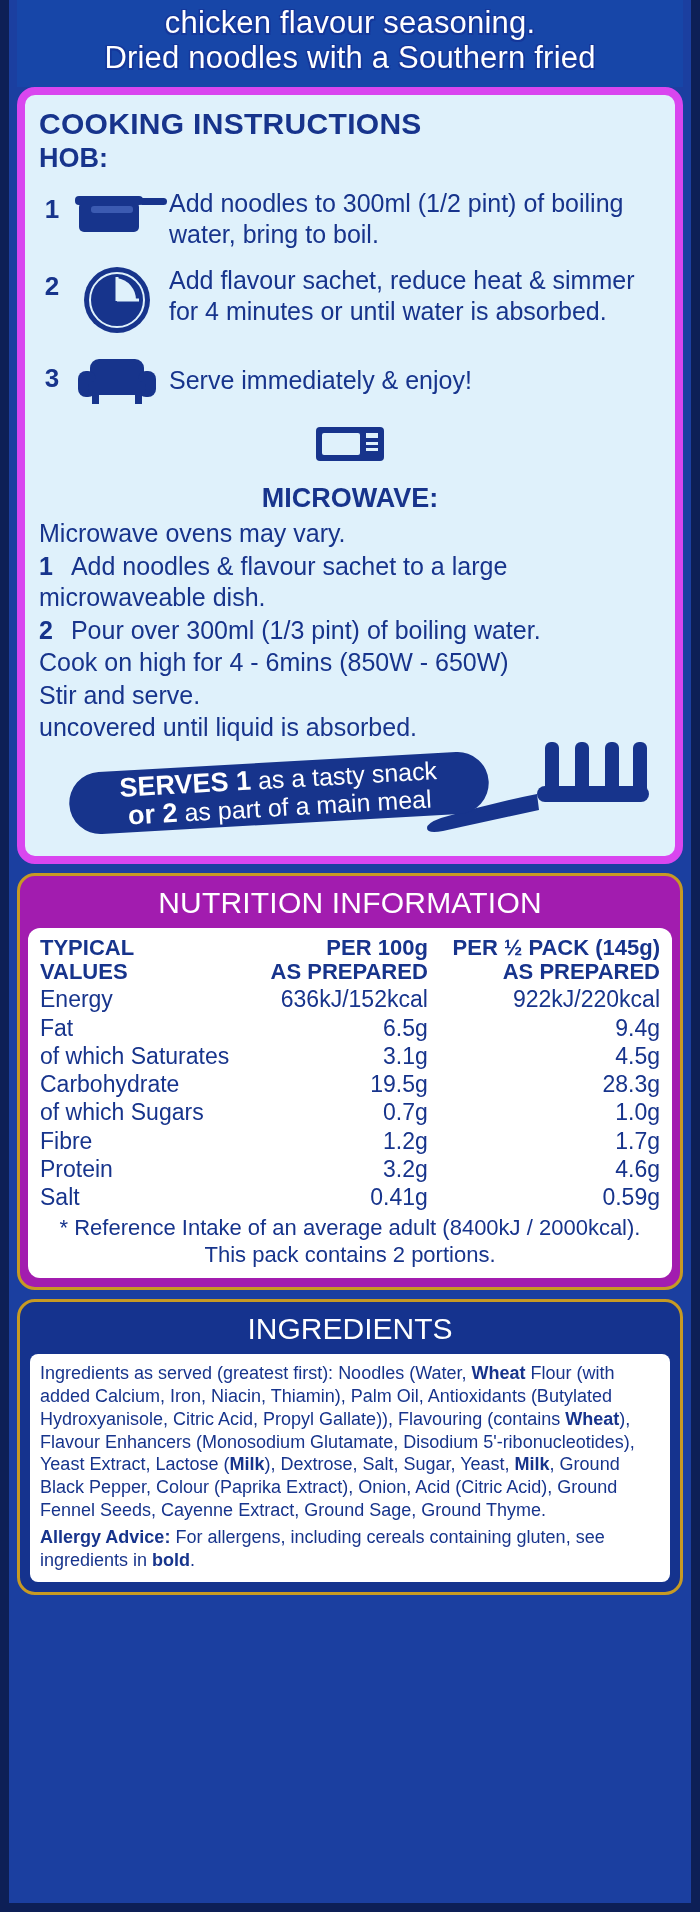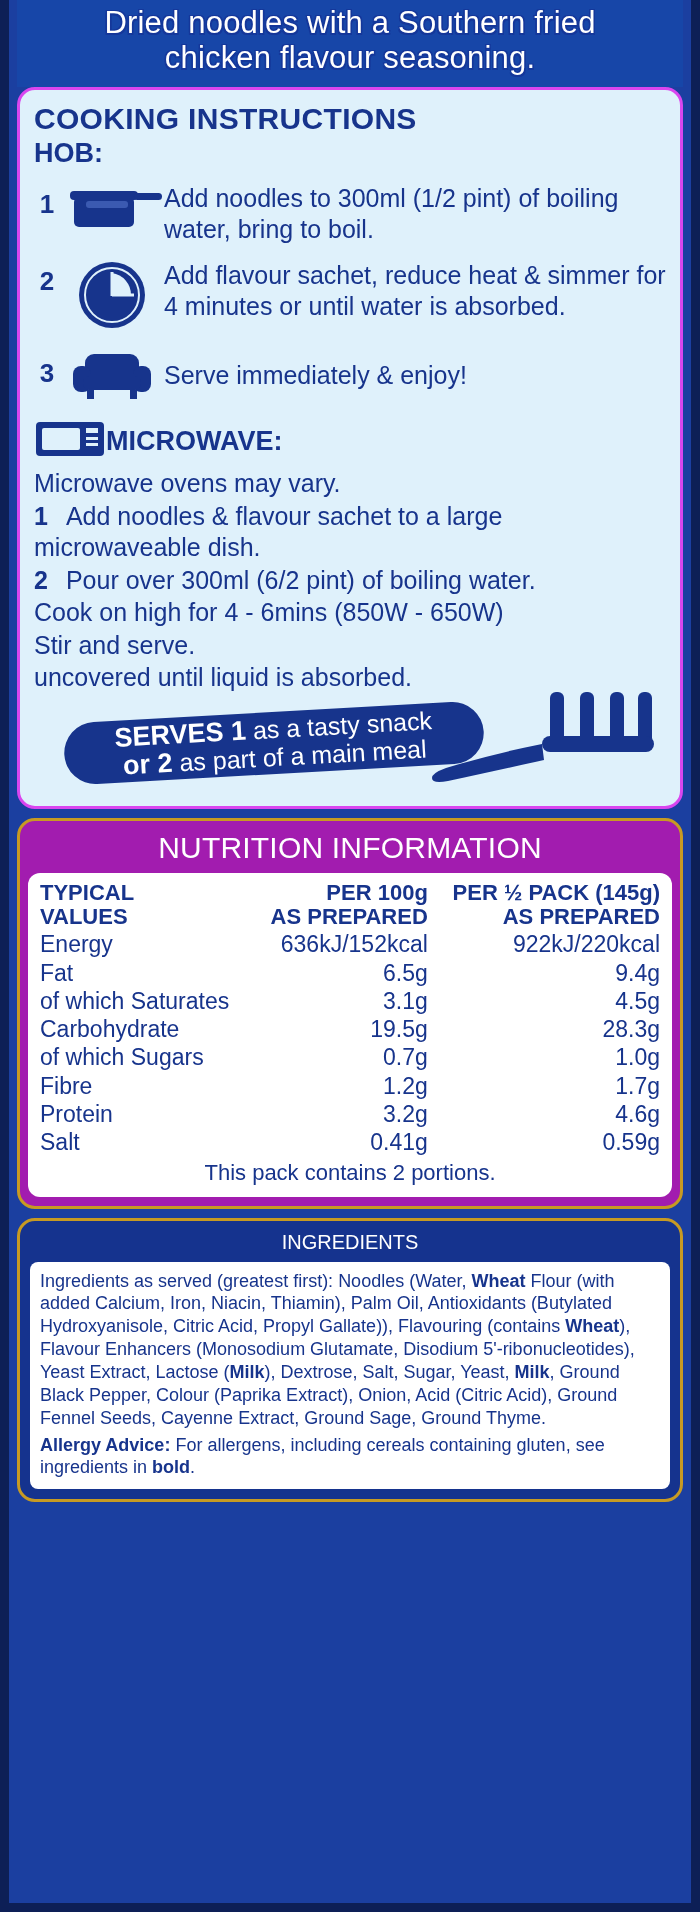--- a/index.html
+++ b/index.html
@@ -40,21 +40,21 @@
   }
 
   
   .panel{
     border-radius:18px;
     overflow:hidden;
     margin-bottom:9px;
   }
   .panel.cooking{
     background:#dff1fb;
-    border:3px solid #d946ef;
+    border:8px solid #d946ef;
     padding:10px 14px 14px 14px;
   }
 
   h2.section{
     color:#17348c;
     font-size:30px;
     font-weight:700;
     margin:2px 0 0 0;
     letter-spacing:.3px;
   }
@@ -95,21 +95,23 @@
     font-size:25px;
     line-height:1.22;
     padding-top:8px;
   }
   .step.s3 .txt{padding-top:16px;}
 
   
   .mwhead{
     display:flex;
     align-items:center;
+    gap:14px;
     margin:14px 0 4px 0;
+    flex-direction:column;
   }
   .mwhead h3{margin:0;}
   .mwtext{
     color:#17348c;
     font-size:25px;
     line-height:1.26;
   }
   .mwtext p{margin:0 0 1px 0;}
   .mwtext .n{font-weight:700;margin-right:18px;}
 
@@ -196,42 +198,42 @@
   
   .panel.ingredients{
     background:#15338e;
     border:3px solid #c79a23;
     padding:8px 10px 10px 10px;
     margin-bottom:0;
   }
   .ing-title{
     text-align:center;
     color:#ffffff;
-    font-size:20px;
+    font-size:30px;
     padding:2px 0 8px 0;
   }
   .ing-body{
     background:#ffffff;
     border-radius:8px;
     padding:8px 10px 10px 10px;
     color:#17348c;
     font-size:18px;
     line-height:1.27;
   }
   .ing-body b{font-weight:700;}
   .allergy{margin-top:4px;}
 </style>
 </head>
 <body>
 
 <div class="pack">
 
   <div class="banner">
+    <div class="line">chicken flavour seasoning.</div>
     <div class="line">Dried noodles with a Southern fried</div>
-    <div class="line">chicken flavour seasoning.</div>
   </div>
 
   <div class="panel cooking">
     <h2 class="section">COOKING INSTRUCTIONS</h2>
     <h3 class="sub">HOB:</h3>
 
     <div class="steps">
 
       <div class="step s1">
         <div class="num">1</div>
@@ -288,21 +290,21 @@
       </span>
       <h3 class="sub">MICROWAVE:</h3>
     </div>
 
     <div class="mwtext">
       <p>Microwave ovens may vary.</p>
       <p>
         <span class="n">1</span><span>Add noodles &amp; flavour sachet to a large microwaveable dish.</span>
       </p>
       <p>
-        <span class="n">2</span><span>Pour over 300ml (6/2 pint) of boiling water.</span>
+        <span class="n">2</span><span>Pour over 300ml (1/3 pint) of boiling water.</span>
       </p>
       <p>Cook on high for 4 - 6mins (850W - 650W)</p>
       <p>Stir and serve.</p>
       <p>uncovered until liquid is absorbed.</p>
     </div>
 
     <div class="serves-wrap">
       <span class="fork">
         <svg width="230" height="110" viewBox="0 0 230 110" aria-hidden="true">
           <g fill="#17348c">
@@ -379,20 +381,21 @@
             <td>4.6g</td>
           </tr>
           <tr>
             <td class="l">Salt</td>
             <td>0.41g</td>
             <td>0.59g</td>
           </tr>
         </tbody>
       </table>
       <div class="nut-foot">
+        <span>* Reference Intake of an average adult (8400kJ / 2000kcal).</span>
         <span class="ln2">This pack contains 2 portions.</span>
       </div>
     </div>
   </div>
 
   <div class="panel ingredients">
     <div class="ing-title">INGREDIENTS</div>
     <div class="ing-body">
       <span>Ingredients as served (greatest first): Noodles (Water, </span><b>Wheat</b><span> Flour (with added Calcium, Iron, Niacin, Thiamin), Palm Oil, Antioxidants (Butylated Hydroxyanisole, Citric Acid, Propyl Gallate)), Flavouring (contains </span><b>Wheat</b><span>), Flavour Enhancers (Monosodium Glutamate, Disodium 5'-ribonucleotides), Yeast Extract, Lactose (</span><b>Milk</b><span>), Dextrose, Salt, Sugar, Yeast, </span><b>Milk</b><span>, Ground Black Pepper, Colour (Paprika Extract), Onion, Acid (Citric Acid), Ground Fennel Seeds, Cayenne Extract, Ground Sage, Ground Thyme.</span>
       <div class="allergy">

